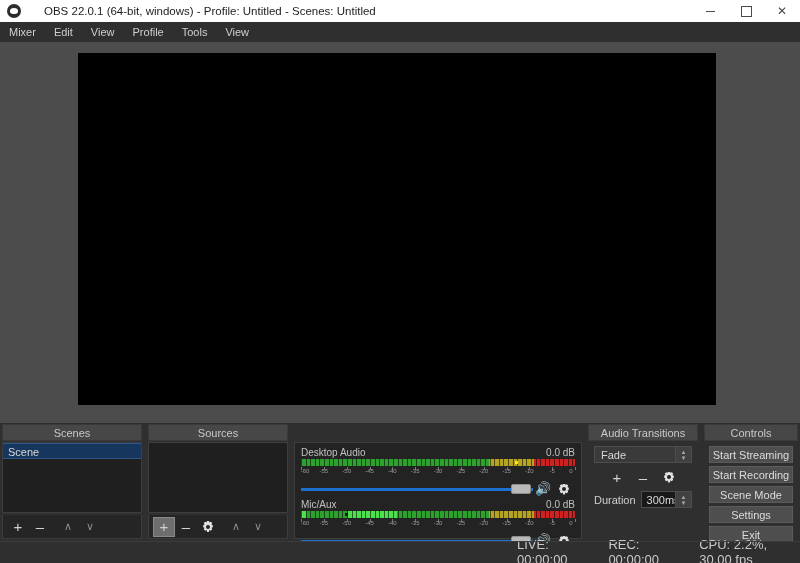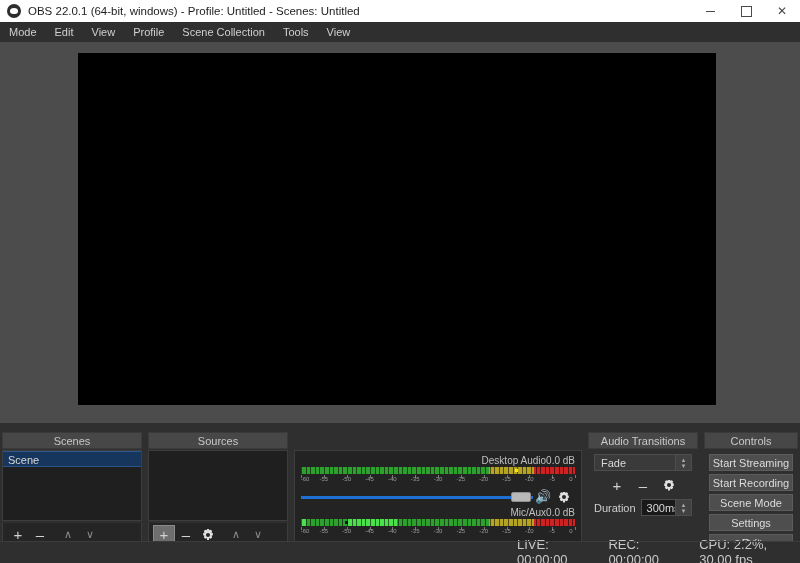--- a/index.html
+++ b/index.html
@@ -3,21 +3,21 @@
 <meta charset="utf-8">
 <style>
   html,body{margin:0;padding:0;background:#2b2b2b;}
   body{width:800px;height:563px;overflow:hidden;
        font-family:"Liberation Sans","DejaVu Sans",sans-serif;
        font-size:11px;color:#d4d4d4;-webkit-font-smoothing:none;}
   #app{position:relative;width:800px;height:563px;background:#2f2f2f;}
 
   
   .titlebar{position:absolute;left:0;top:0;width:800px;height:22px;
-            background:#ffffff;display:flex;align-items:center;}
+            background:#ffffff;display:flex;align-items:center;gap:16px;}
   .tb-icon{width:14px;height:14px;margin-left:7px;margin-right:7px;
            border-radius:50%;background:#2d2d2d;position:relative;flex:none;}
   .tb-icon:after{content:"";position:absolute;left:3px;top:4px;width:8px;height:6px;
                  border-radius:50% 50% 40% 40%;background:#ffffff;}
   .tb-title{font-size:11.5px;color:#1d1d1d;white-space:nowrap;}
   .tb-btns{margin-left:auto;display:flex;height:22px;}
   .tb-btn{width:36px;height:22px;display:flex;align-items:center;justify-content:center;
           color:#4a4a4a;font-size:12px;}
   .tb-btn .min{width:9px;height:1px;background:#4a4a4a;display:block;}
   .tb-btn .max{width:9px;height:9px;border:1px solid #4a4a4a;display:block;}
@@ -26,21 +26,21 @@
   .menubar{position:absolute;left:0;top:22px;width:800px;height:20px;
            background:#2f2f2f;display:flex;align-items:center;}
   .menu-item{padding:0 9px;font-size:11px;color:#cfcfcf;line-height:20px;height:20px;}
 
   
   .preview-wrap{position:absolute;left:0;top:42px;width:800px;height:381px;background:#4c4c4c;}
   .canvas{position:absolute;left:78px;top:11px;width:638px;height:352px;background:#000;}
 
   
   .docks{position:absolute;left:0;top:423px;width:800px;height:118px;}
-  .dock{position:absolute;top:8px;height:118px;}
+  .dock{position:absolute;top:0;height:118px;}
   .dock-title{height:17px;line-height:17px;text-align:center;font-size:11px;color:#c8c8c8;
               background:#474747;border:1px solid #3a3a3a;box-sizing:border-box;margin:1px 2px 0 2px;}
   .dock-body{position:absolute;left:2px;right:2px;top:19px;bottom:2px;}
 
   
   .listbox{position:absolute;left:0;right:0;top:0;bottom:26px;background:#1f1f1f;
            border:1px solid #3d3d3d;box-sizing:border-box;overflow:hidden;}
   .list-row{height:16px;line-height:16px;padding-left:5px;font-size:11px;color:#d8d8d8;}
   .list-row.sel{background:#17365d;border-top:1px solid #2d5489;border-bottom:1px solid #2d5489;
                 box-sizing:border-box;}
@@ -58,21 +58,21 @@
       clip-path:polygon(42%0,58%0,62%12%,76%6%,88%19%,82%32%,94%38%,94%56%,82%62%,88%75%,76%88%,62%82%,58%100%,42%100%,38%82%,24%88%,12%75%,18%62%,6%56%,6%38%,18%32%,12%19%,24%6%,38%12%);}
   .gearglyph:after{content:"";position:absolute;left:3.5px;top:3.5px;width:4px;height:4px;
       background:#252525;border-radius:50%;}
   .tooltip{position:absolute;background:#6a6a6a;color:#f0f0f0;font-size:10.5px;
            padding:1px 5px;white-space:nowrap;border:1px solid #5a5a5a;}
 
   
   .mixer-body{position:absolute;left:2px;right:2px;top:19px;bottom:2px;
               background:#232323;border:1px solid #3d3d3d;box-sizing:border-box;padding:4px 6px;}
   .mx-src{position:relative;margin-bottom:2px;}
-  .mx-head{display:flex;justify-content:flex-end;font-size:10px;color:#c0c0c0;height:12px;line-height:12px;}
+  .mx-head{display:flex;justify-content:space-between;font-size:10px;color:#c0c0c0;height:12px;line-height:12px;}
   .meter{position:relative;height:7px;width:100%;background:#111;margin-top:0px;}
   .seg{position:absolute;top:0;bottom:0;}
   .meter .ticks{position:absolute;left:0;right:0;top:0;bottom:0;
       background-image:repeating-linear-gradient(to right,rgba(0,0,0,.55) 0 1px,transparent 1px 4.6px);}
   .peakdot{position:absolute;top:2px;width:3px;height:3px;background:#ffe400;}
   .scale{position:relative;height:9px;margin-top:1px;}
   .scale span{position:absolute;top:0;font-size:6px;color:#9a9a9a;transform:translateX(-50%);
               white-space:nowrap;line-height:9px;}
   .scale .tk{position:absolute;top:0;width:1px;height:3px;background:#777;}
   .slider-row{display:flex;align-items:center;margin-top:5px;height:16px;}
@@ -123,25 +123,24 @@
           <span class="min"></span>
         </div>
       <div class="tb-btn">
           <span class="max"></span>
         </div>
       <div class="tb-btn">✕</div>
     </div>
   </div>
 
   <div class="menubar">
-    <div class="menu-item">Mode</div>
+    <div class="menu-item">Mixer</div>
     <div class="menu-item">Edit</div>
     <div class="menu-item">View</div>
     <div class="menu-item">Profile</div>
-    <div class="menu-item">Scene Collection</div>
     <div class="menu-item">Tools</div>
     <div class="menu-item">View</div>
   </div>
 
   <div class="preview-wrap">
     <div class="canvas"></div>
   </div>
 
   <div class="docks">
 

